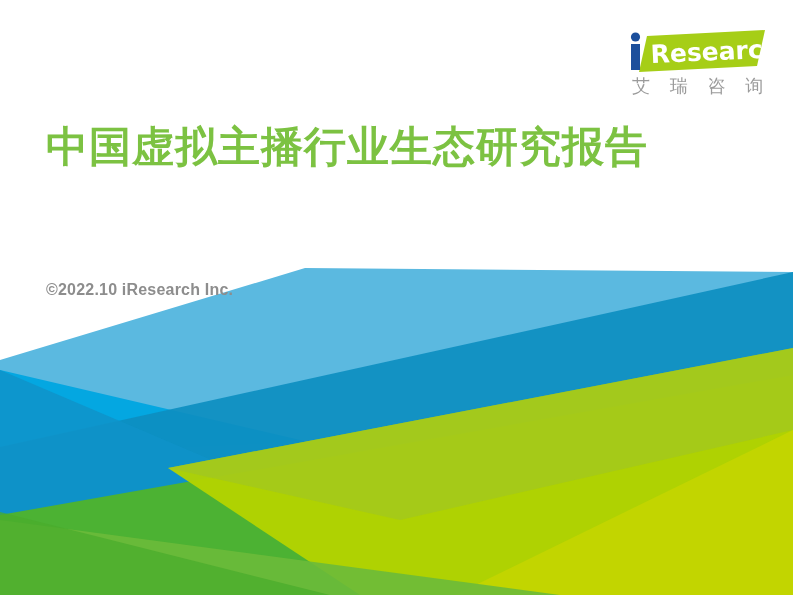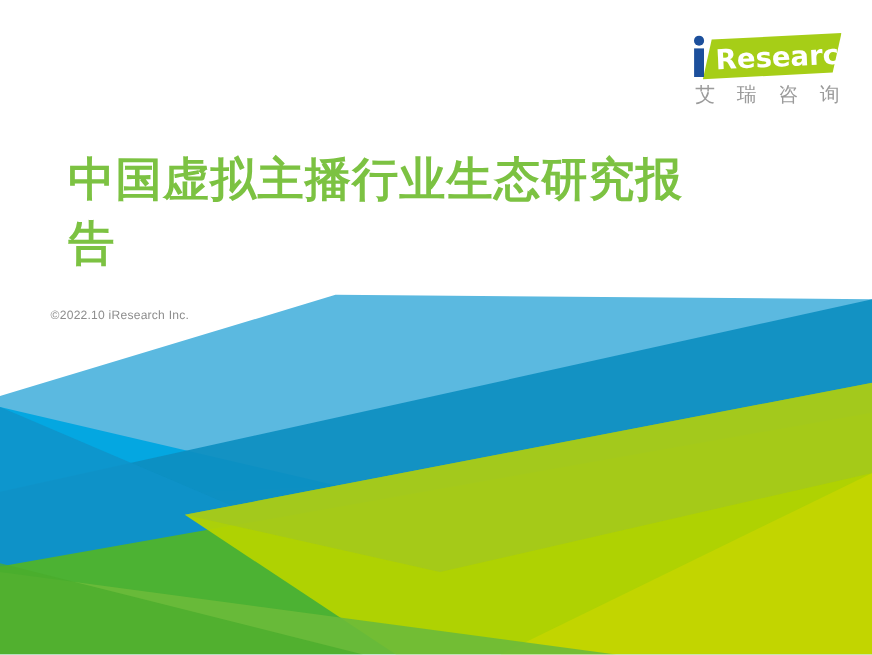--- a/index.html
+++ b/index.html
@@ -57,36 +57,37 @@
   }
 
   
   .title-block {
     position: absolute;
     left: 46px;
     top: 118px;
     width: 620px;
   }
   .main-title {
-    margin: 16px;
+    margin: 0;
     font-size: 42px;
     line-height: 58px;
     font-weight: bold;
     color: #7cc242;
     letter-spacing: 1px;
     font-family: "DejaVu Sans", sans-serif;
   }
   .copyright {
     position: absolute;
     left: 46px;
     top: 281px;
-    font-size: 11px;
+    font-size: 16px;
     color: #8d8d8d;
     letter-spacing: 0.2px;
     font-family: "Liberation Sans", sans-serif;
+    font-weight: bold;
   }
 </style>
 </head>
 <body>
 
 <div class="slide">
 
   <svg class="bg-art" viewBox="0 0 793 595" width="793" height="595" preserveAspectRatio="none" xmlns="http://www.w3.org/2000/svg">
 
     <rect x="0" y="0" width="793" height="595" fill="#ffffff"></rect>

